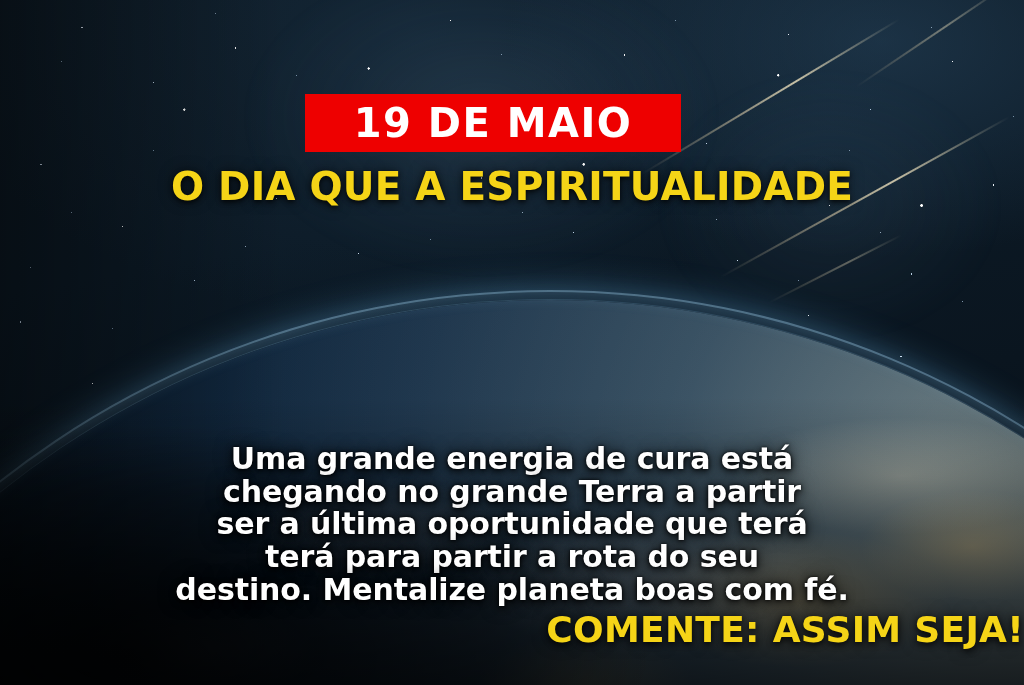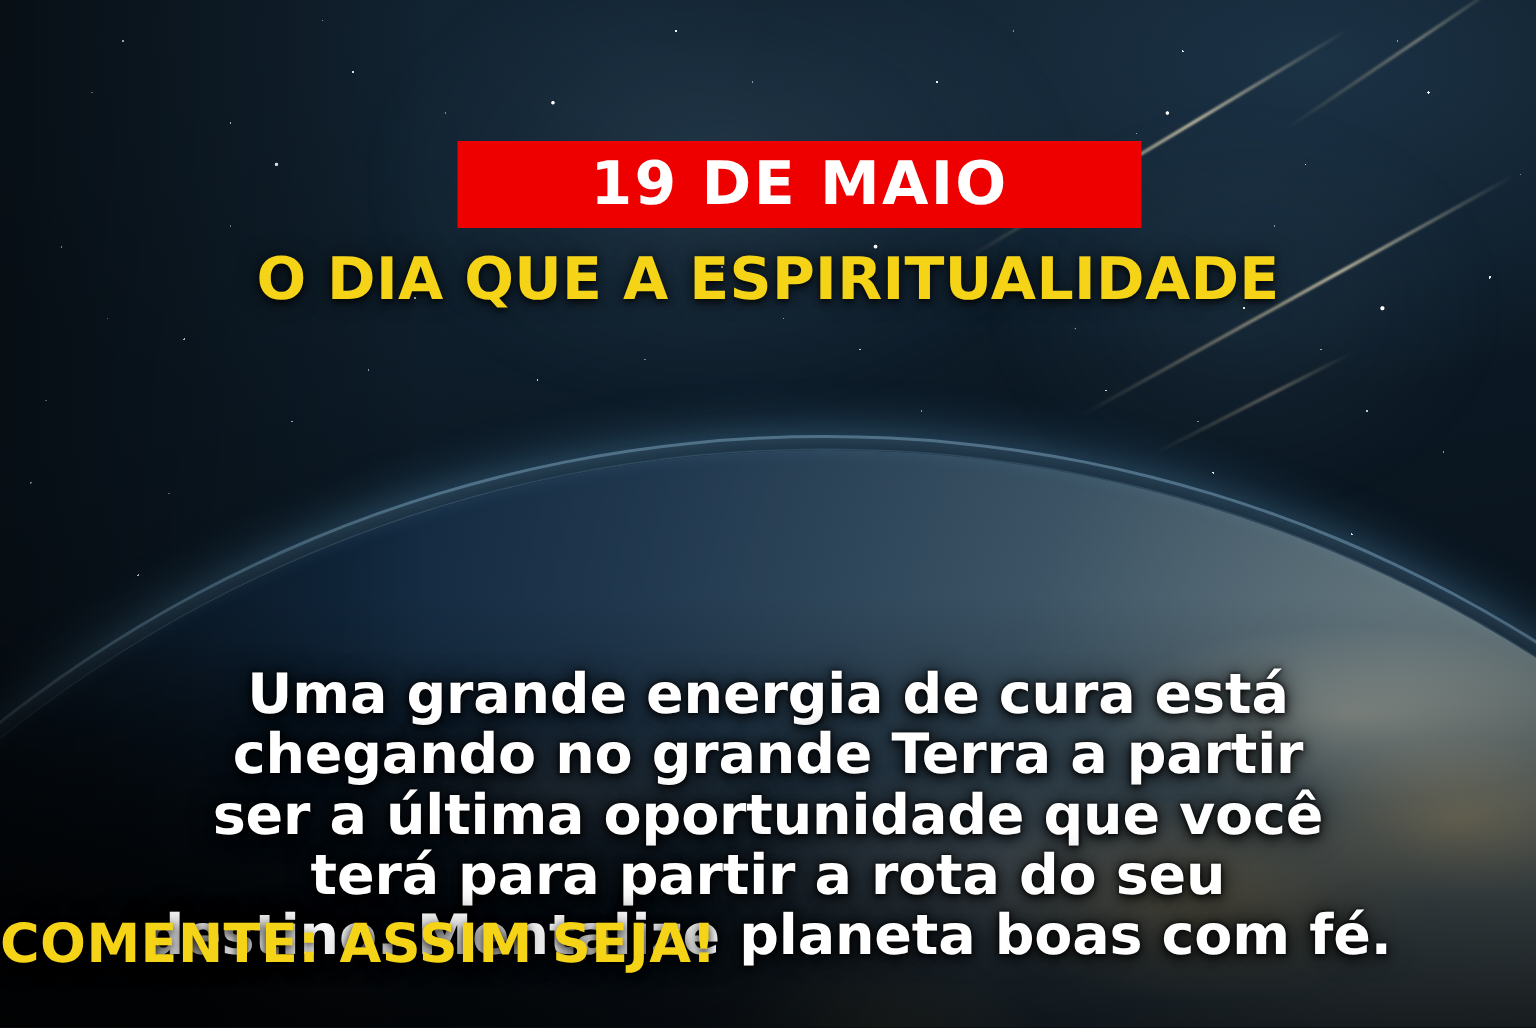--- a/index.html
+++ b/index.html
@@ -201,21 +201,21 @@
       linear-gradient(to right, rgba(0,0,0,.45) 0%, rgba(0,0,0,0) 28%);
     pointer-events:none;
   }
 
   
   .content{position:absolute;inset:0;}
 
   .date-banner{
     position:absolute;
     left:305px; top:94px;
-    width:456px; height:58px;
+    width:376px; height:58px;
     display:flex; align-items:center; justify-content:center;
     letter-spacing:1px;
   }
   .date-banner .label{
     color:#ffffff;
     font-size:40px;
     font-weight:700;
     letter-spacing:1.5px;
     line-height:1;
     white-space:nowrap;
@@ -233,33 +233,33 @@
     text-shadow:0 2px 5px rgba(0,0,0,.78), 0 0 14px rgba(0,0,0,.55);
     padding:0 36px;
   }
   .headline .l2{display:block;}
 
   .body-copy{
     position:absolute;
     left:0; right:0; top:443px;
     text-align:center;
     color:#ffffff;
-    font-size:37px;
+    font-size:30px;
     font-weight:600;
     line-height:1.09;
     letter-spacing:-.1px;
     text-shadow:0 2px 7px rgba(0,0,0,.92), 0 0 18px rgba(0,0,0,.8), 0 0 3px rgba(0,0,0,.9);
     padding:0 44px;
   }
   .body-copy span{display:block;white-space:nowrap;}
 
   .cta{
     position:absolute;
     left:0; right:0; top:612px;
-    text-align:left;
+    text-align:right;
     color:#F5D417;
     font-size:36px;
     font-weight:700;
     letter-spacing:.3px;
     line-height:1;
     text-shadow:0 2px 6px rgba(0,0,0,.85), 0 0 16px rgba(0,0,0,.6);
   }
 </style>
 </head>
 <body>
@@ -292,21 +292,21 @@
       <span class="label">19 DE MAIO</span>
     </div>
 
     <div class="headline">
       <span class="l1">O DIA QUE A ESPIRITUALIDADE</span>
     </div>
 
     <div class="body-copy">
       <span>Uma grande energia de cura está</span>
       <span>chegando no grande Terra a partir</span>
-      <span>ser a última oportunidade que você</span>
+      <span>ser a última oportunidade que terá</span>
       <span>terá para partir a rota do seu</span>
       <span>destino. Mentalize planeta boas com fé.</span>
     </div>
 
     <div class="cta">COMENTE: ASSIM SEJA!</div>
 
   </div>
 </div>
 
 </body></html>

